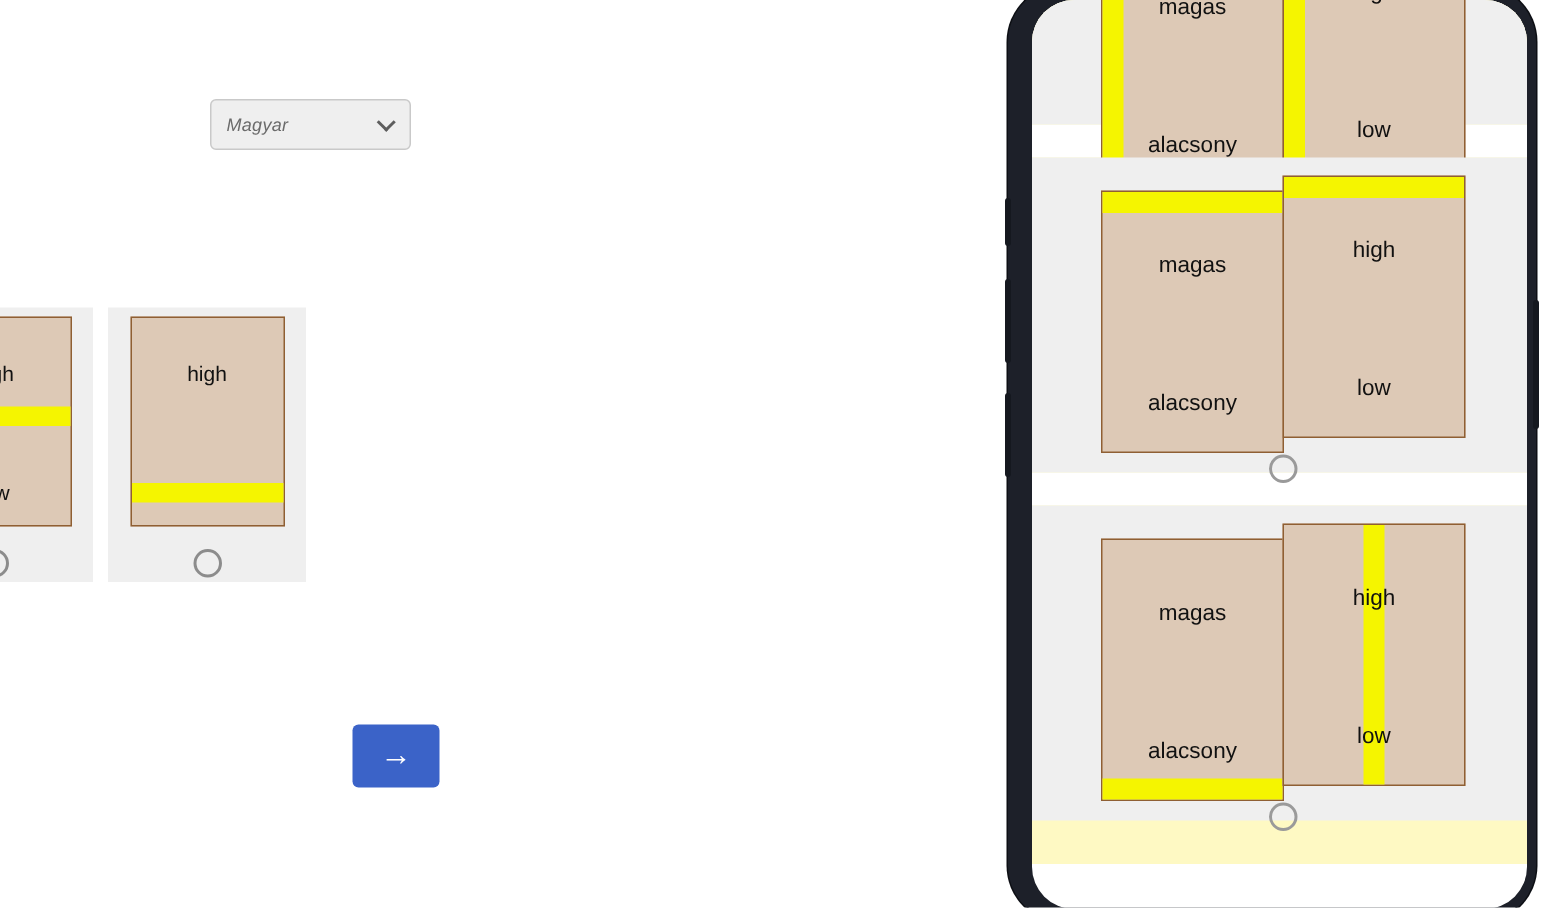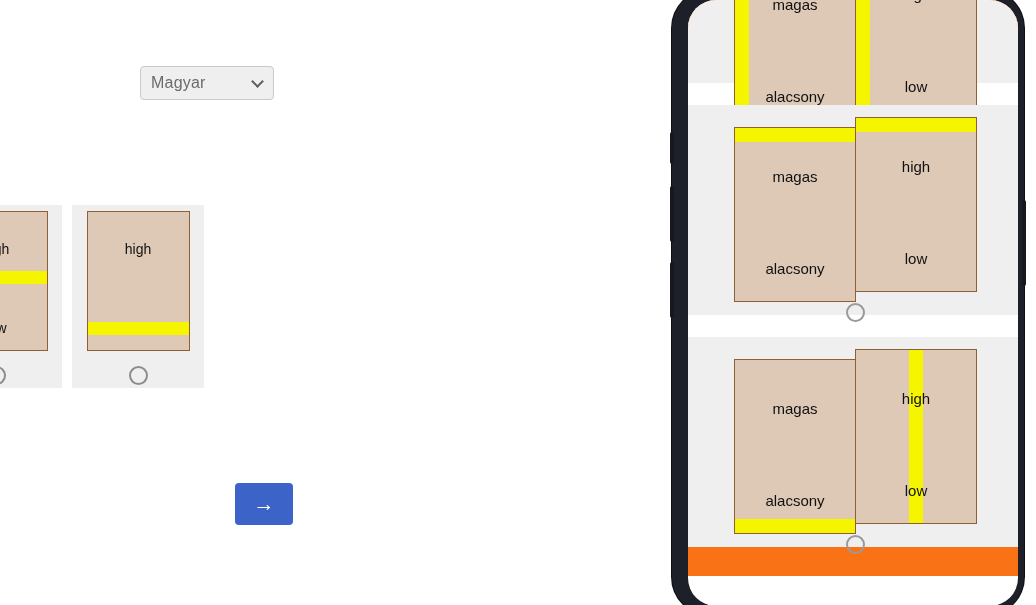--- a/index.html
+++ b/index.html
@@ -37,24 +37,25 @@
     height: 34px;
     background: #efefef;
     border: 1px solid #c9c9c9;
     border-radius: 4px;
     position: relative;
     display: flex;
     align-items: center;
     padding: 0 10px;
   }
   .lang-select-label {
-    font-size: 16px;
+    font-size: 12px;
     color: #6b6b6b;
     font-family: "Liberation Sans", sans-serif;
     letter-spacing: .2px;
+    font-style: italic;
   }
   .chev {
     position: absolute;
     right: 11px; top: 50%;
     width: 9px; height: 9px;
     margin-top: -6px;
     border-right: 2px solid #5e5e5e;
     border-bottom: 2px solid #5e5e5e;
     transform: rotate(45deg);
   }
@@ -200,21 +201,21 @@
     position: absolute;
     right: -3.5px; top: 3px;
     width: 2px; height: 4px;
     background: #111;
     border-radius: 0 1px 1px 0;
   }
 
   .phone-body {
     position: relative;
     height: 576px;
-    background: #f97316;
+    background: #fef9c3;
     overflow: hidden;
   }
   .p-card {
     background: #efefef;
     position: relative;
     width: 100%;
   }
   .p-gap { height: 22px; background: #ffffff; }
 
   .pair {

